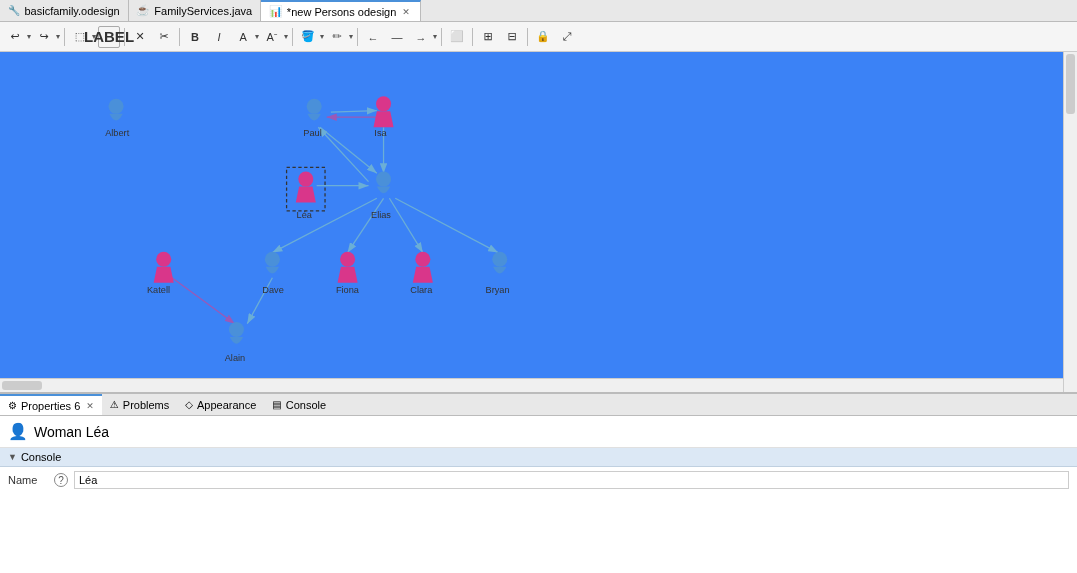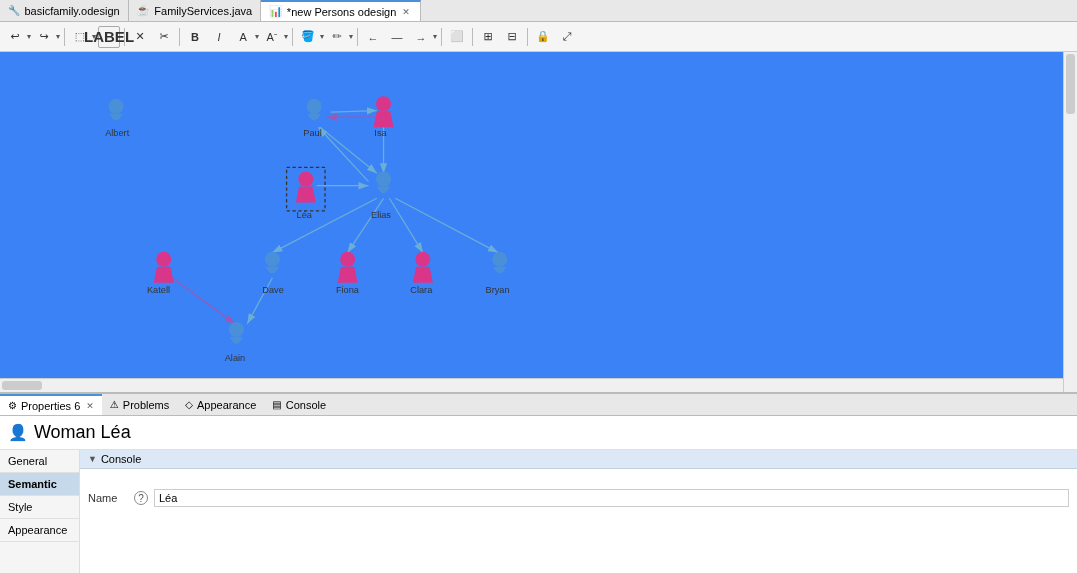--- a/index.html
+++ b/index.html
@@ -212,21 +212,21 @@
       display: flex;
       align-items: center;
       gap: 4px;
       border-bottom: 1px solid #c0d0e0;
     }
     .prop-section-chevron { font-size: 9px; color: #555; }
 
     .prop-row {
       display: flex;
       align-items: center;
-      padding: 20px 8px;
+      padding: 4px 8px;
       gap: 6px;
     }
     .prop-label {
       font-size: 11px;
       color: #333;
       min-width: 40px;
     }
     .prop-help {
       width: 14px;
       height: 14px;
@@ -466,39 +466,25 @@
       <div class="panel-tab">
         <span style="font-size:10px;">▤</span>
         <span>Console</span>
       </div>
     </div>
 
     <div class="properties-content">
 
       <div class="prop-header">
         <span style="color:#d9368a; font-size:16px;">👤</span>
-        <span style="font-size:18px;">Woman Léa</span>
+        <span style="font-size:14px;">Woman Léa</span>
       </div>
 
       <div class="prop-body">
 
-        <div class="prop-left-nav">
-          <div class="prop-nav-item">
-            <span>General</span>
-          </div>
-          <div class="prop-nav-item active">
-            <span>Semantic</span>
-          </div>
-          <div class="prop-nav-item">
-            <span>Style</span>
-          </div>
-          <div class="prop-nav-item">
-            <span>Appearance</span>
-          </div>
-        </div>
 
         <div class="prop-right-content">
           <div class="prop-section-header">
             <span class="prop-section-chevron">▼</span>
             <span>Console</span>
           </div>
           <div class="prop-row">
             <span class="prop-label">Name</span>
             <span class="prop-help">?</span>
             <input class="prop-input" type="text" value="Léa" style="">

